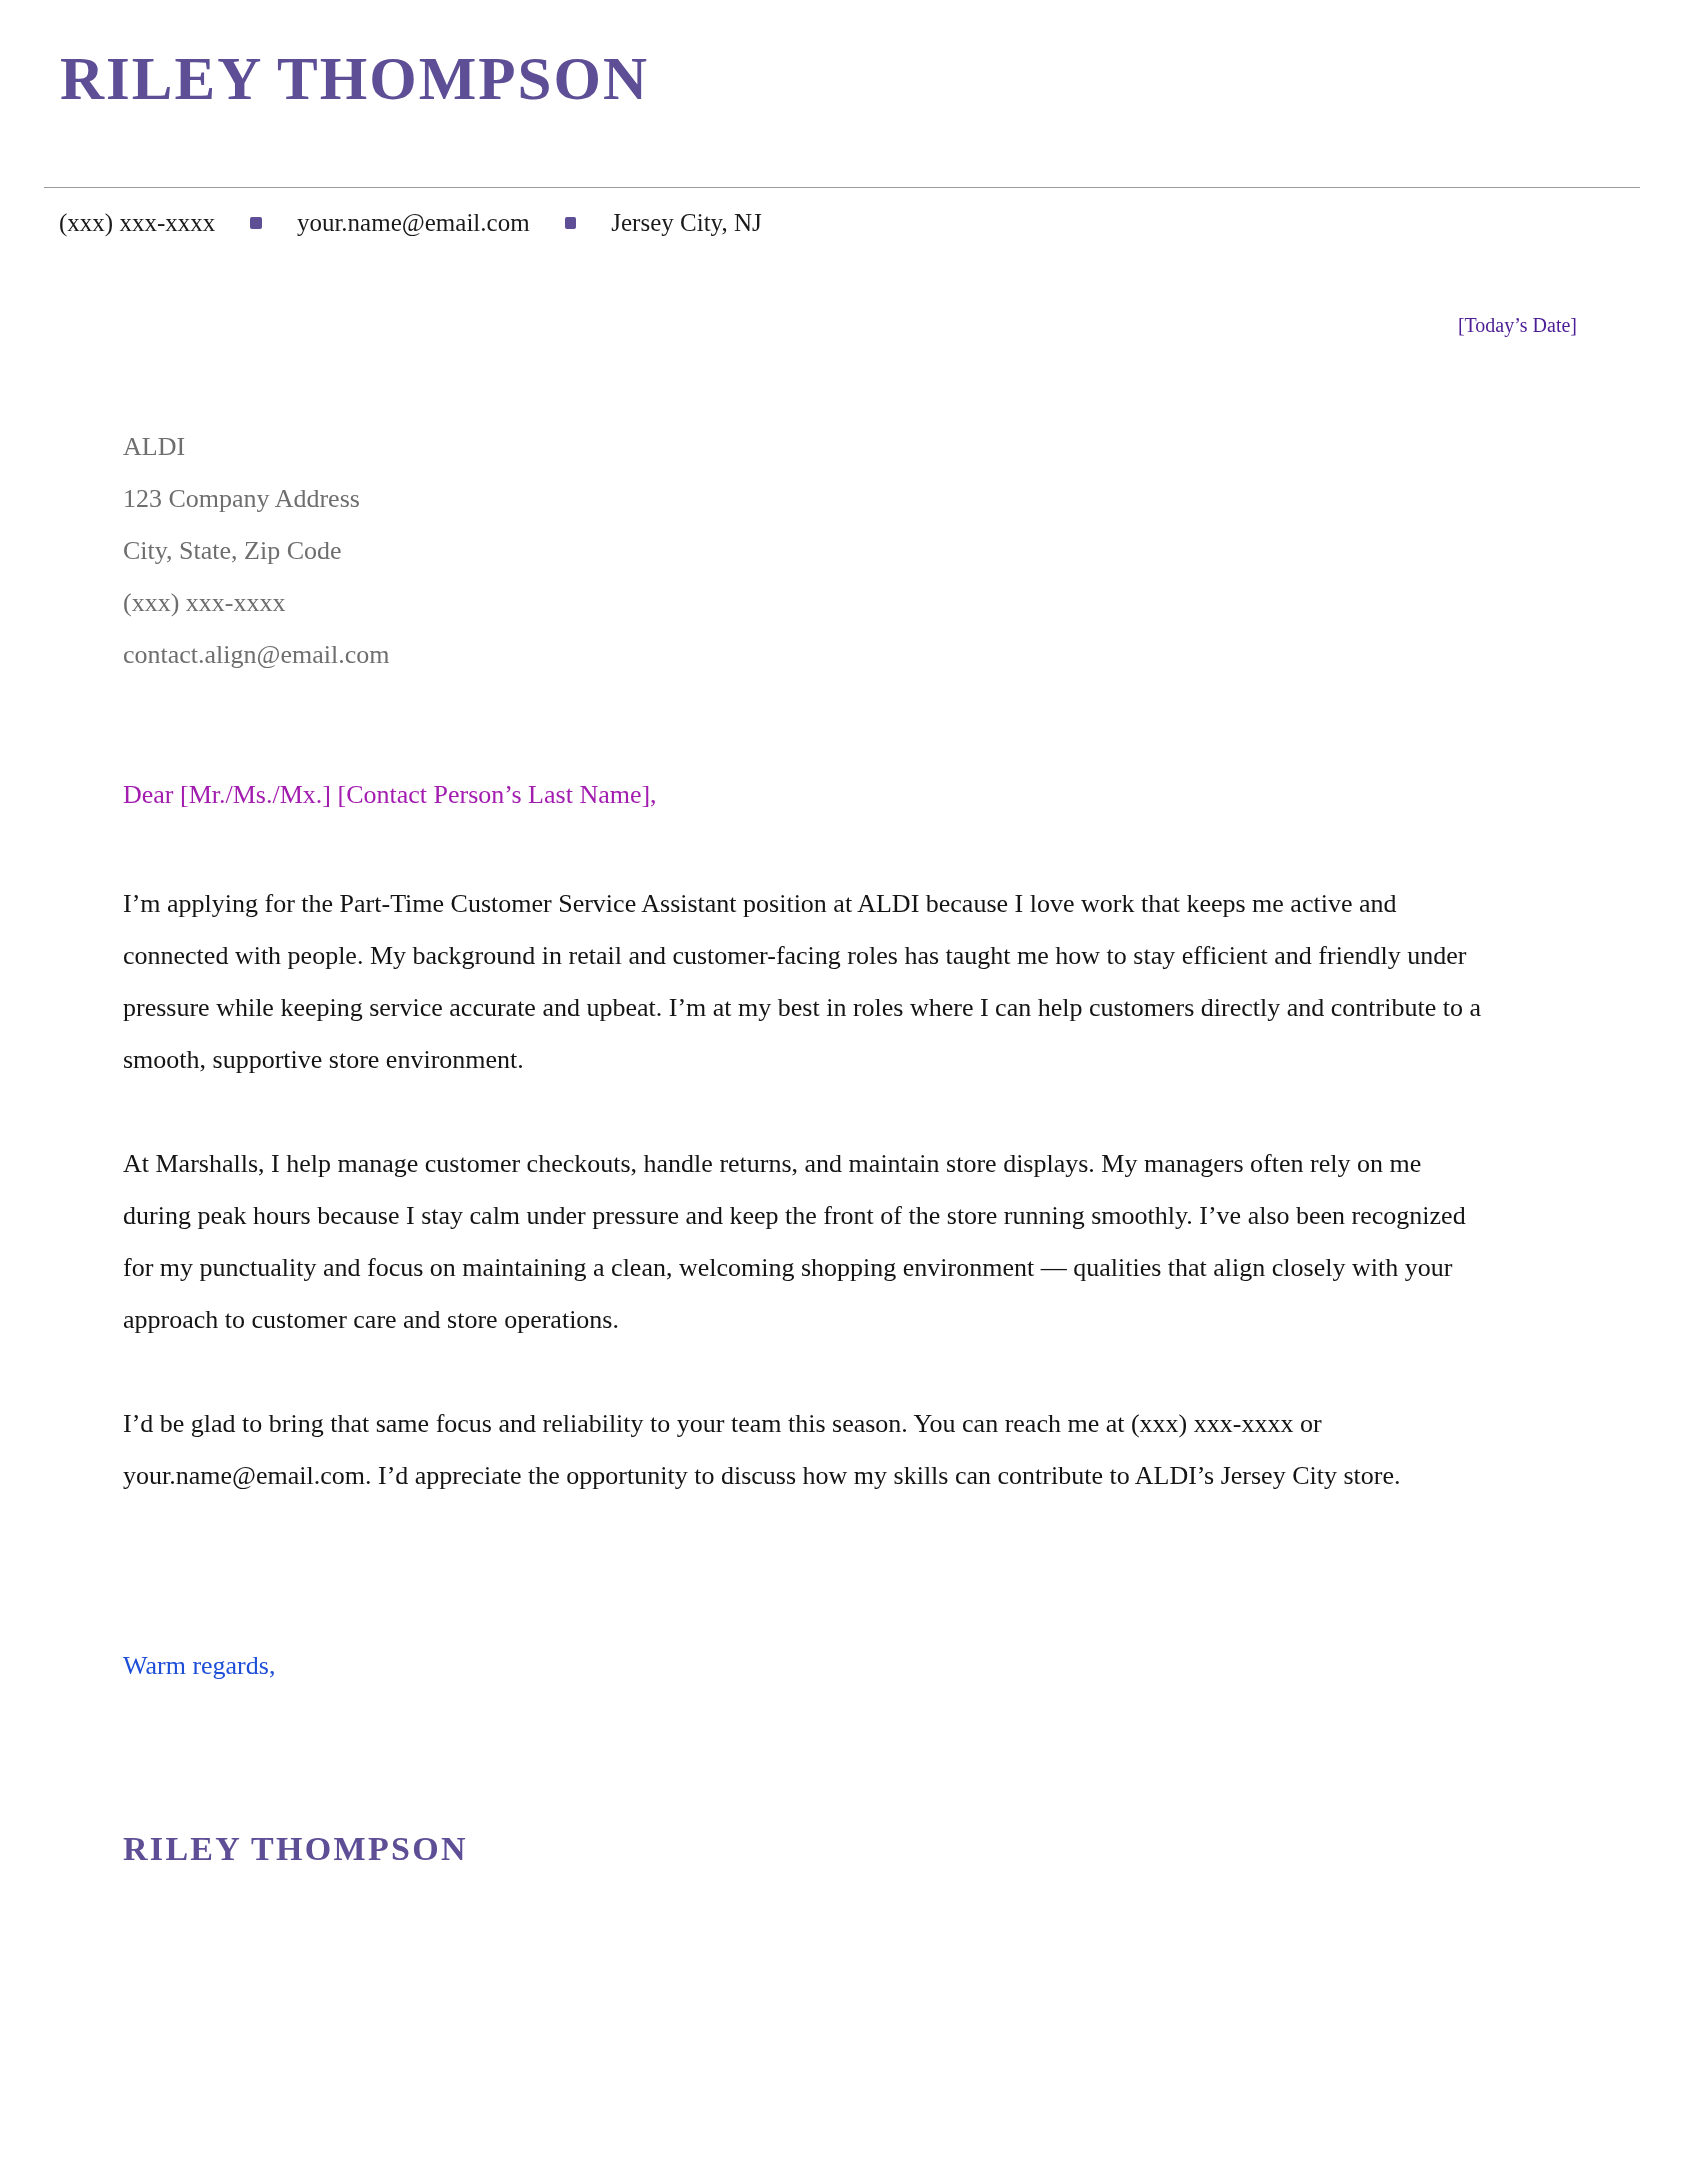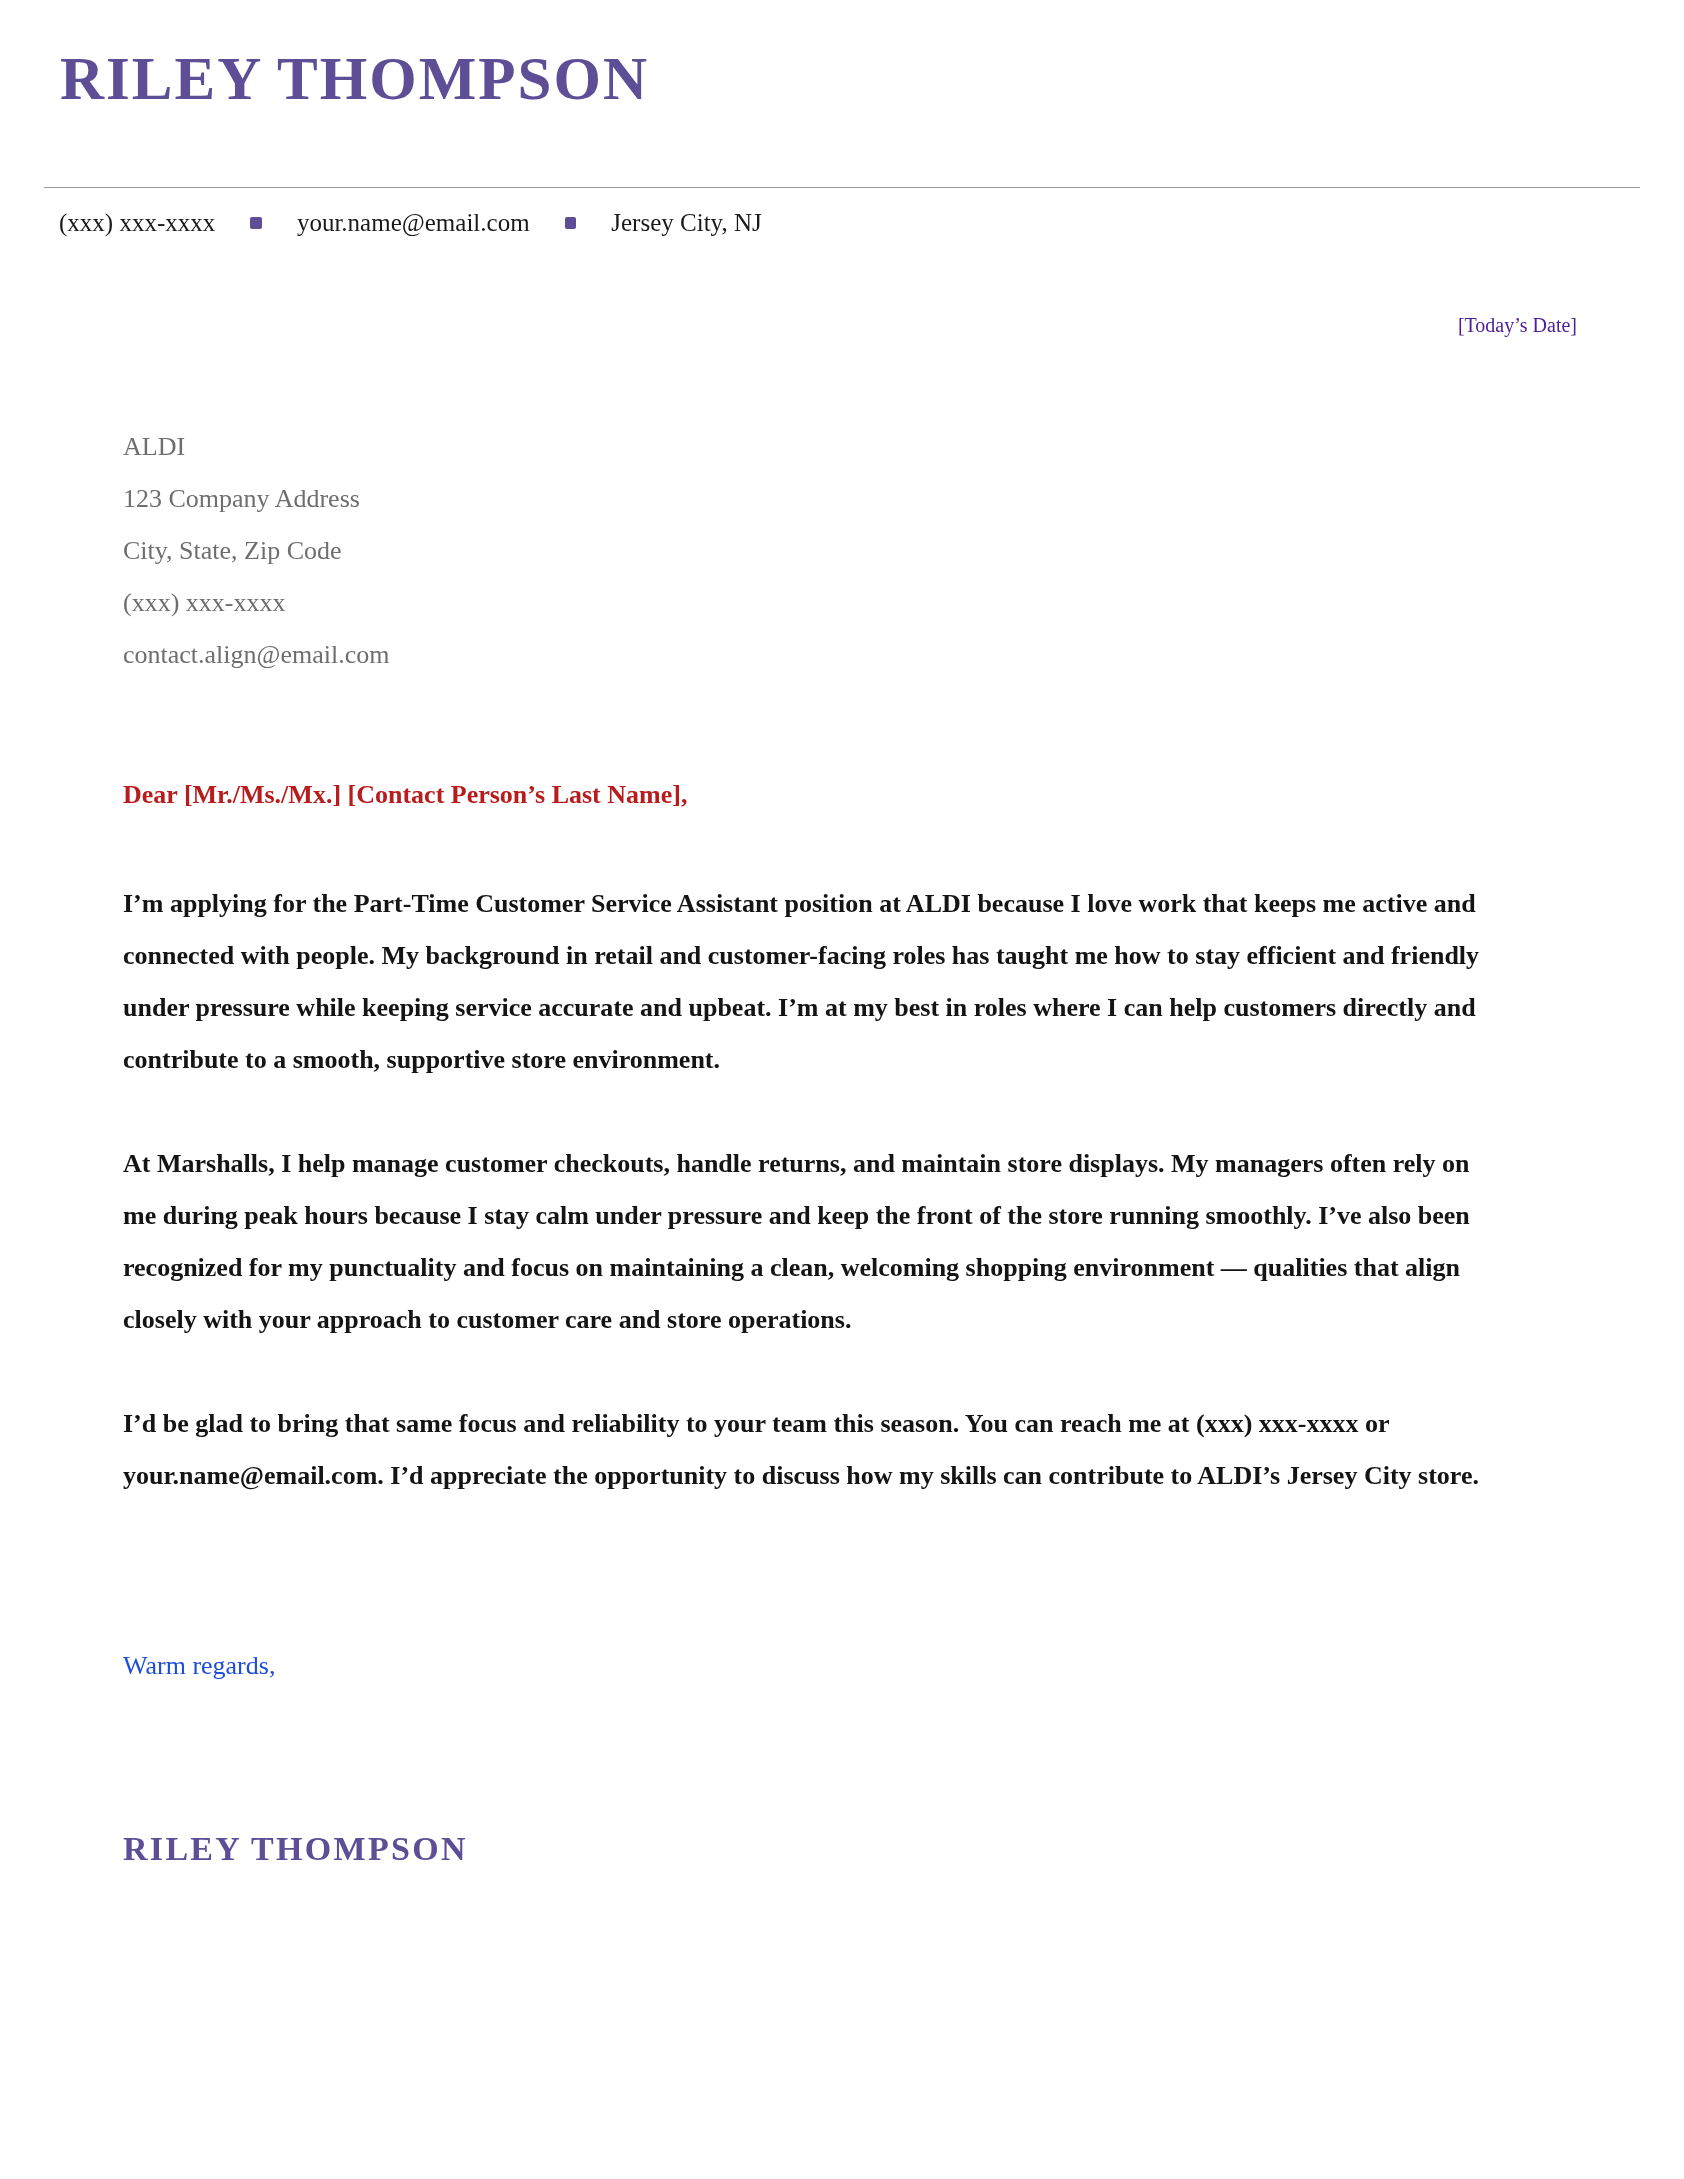--- a/index.html
+++ b/index.html
@@ -86,37 +86,35 @@
     line-height: 52px;
   }
   .recipient div { white-space: nowrap; }
 
   
   .salutation {
     position: absolute;
     left: 123px;
     top: 780px;
     font-size: 26px;
-    color: #b91c1c;
+    color: #a21caf;
     white-space: nowrap;
-    font-weight: bold;
   }
   .body-block {
     position: absolute;
     left: 123px;
     top: 878px;
     width: 1370px;
     font-size: 26px;
     color: #141414;
     line-height: 52px;
   }
   .body-block p {
     margin: 0 0 52px 0;
     text-align: left;
-    font-weight: bold;
   }
   .closing {
     position: absolute;
     left: 123px;
     top: 1651px;
     font-size: 26px;
     color: #1d4ed8;
     white-space: nowrap;
   }
   .signature {

